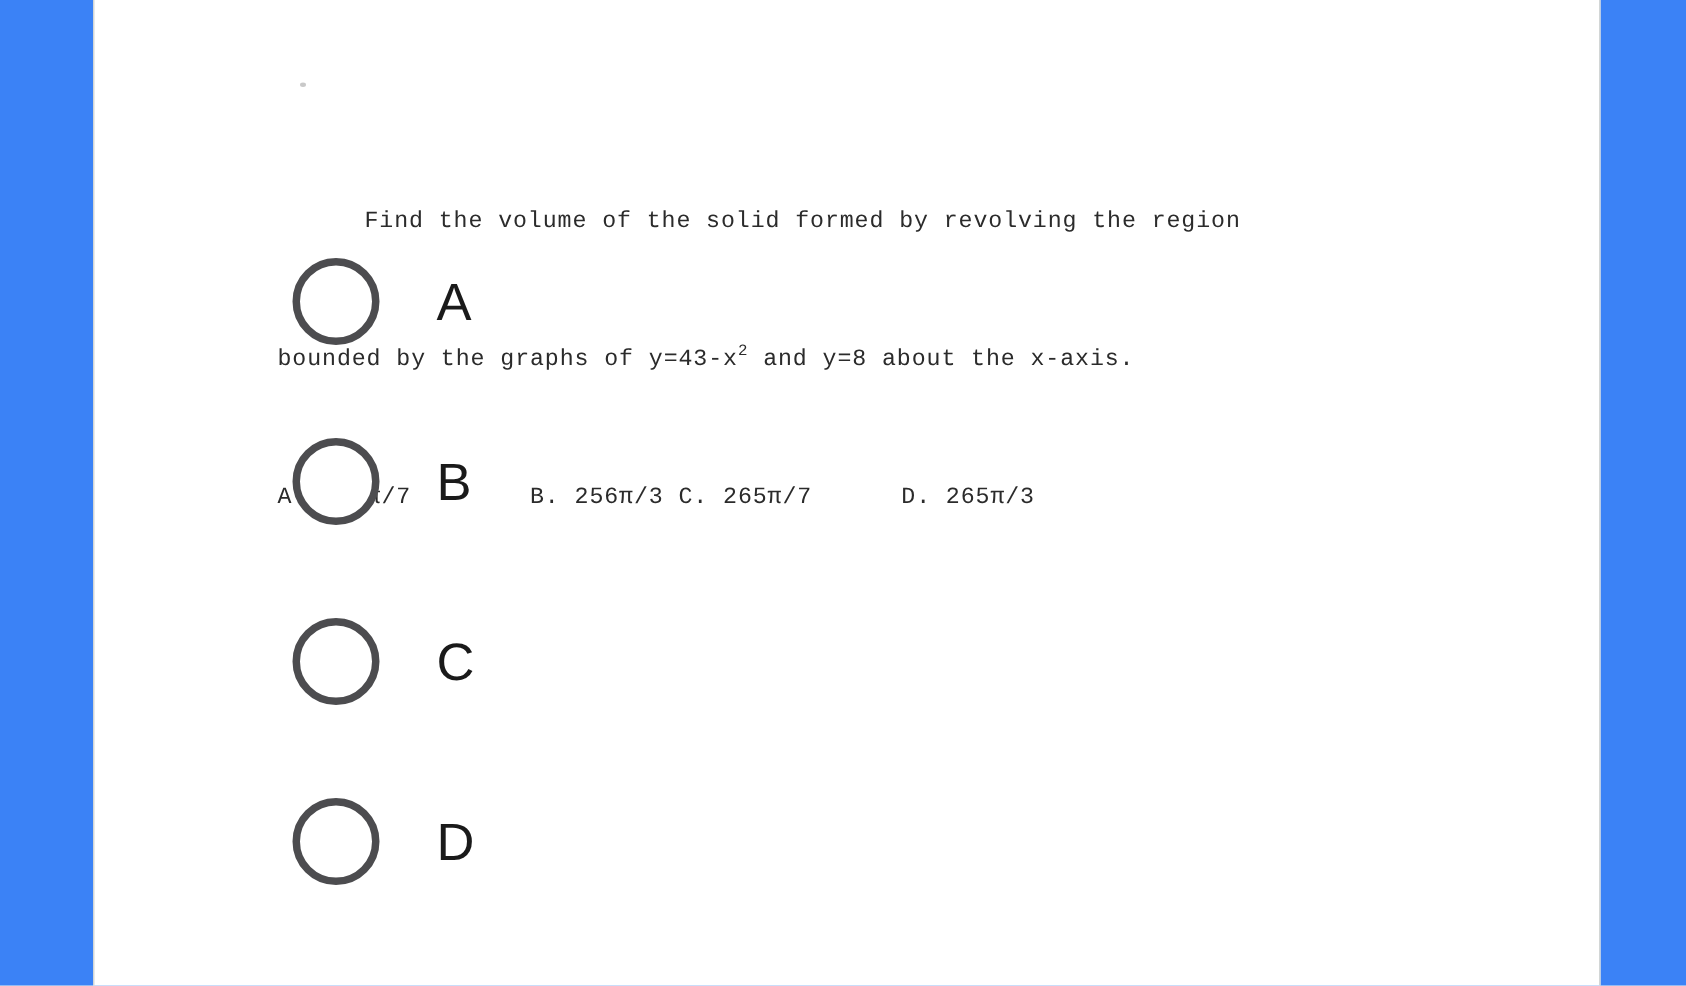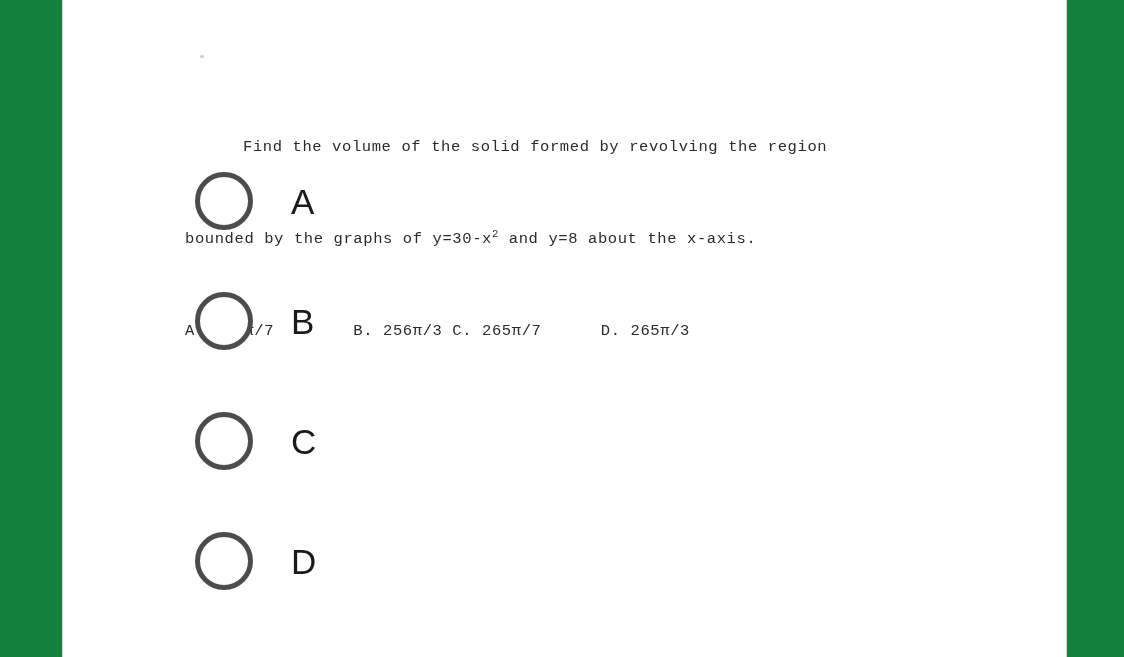--- a/index.html
+++ b/index.html
@@ -11,21 +11,21 @@
     height: 657px;
     overflow: hidden;
     background: #d7eae7;
     font-family: "Liberation Sans", sans-serif;
   }
 
   .page {
     position: relative;
     width: 1124px;
     height: 657px;
-    background: #15803d;
+    background: #3b82f6;
   }
 
   
   .card {
     position: absolute;
     left: 62px;
     top: 0;
     width: 1005px;
     height: 657px;
     background: #ffffff;
@@ -105,21 +105,21 @@
 
 <div class="page">
 
   <div class="card">
 
     <div class="question">
       <span class="speck"></span>
 
       <span class="qline"><span class="indent"></span><span>Find the volume of the solid formed by revolving the region</span></span>
 
-      <span class="qline"><span>bounded by the graphs of y=30-x</span><sup>2</sup><span> and y=8 about the x-axis.</span></span>
+      <span class="qline"><span>bounded by the graphs of y=43-x</span><sup>2</sup><span> and y=8 about the x-axis.</span></span>
 
       <span class="qline">A. 256π/7        B. 256π/3 C. 265π/7      D. 265π/3</span>
     </div>
 
     <div class="options">
 
       <div class="option-row">
         <span class="radio"></span>
         <span class="option-label">A</span>
       </div>

